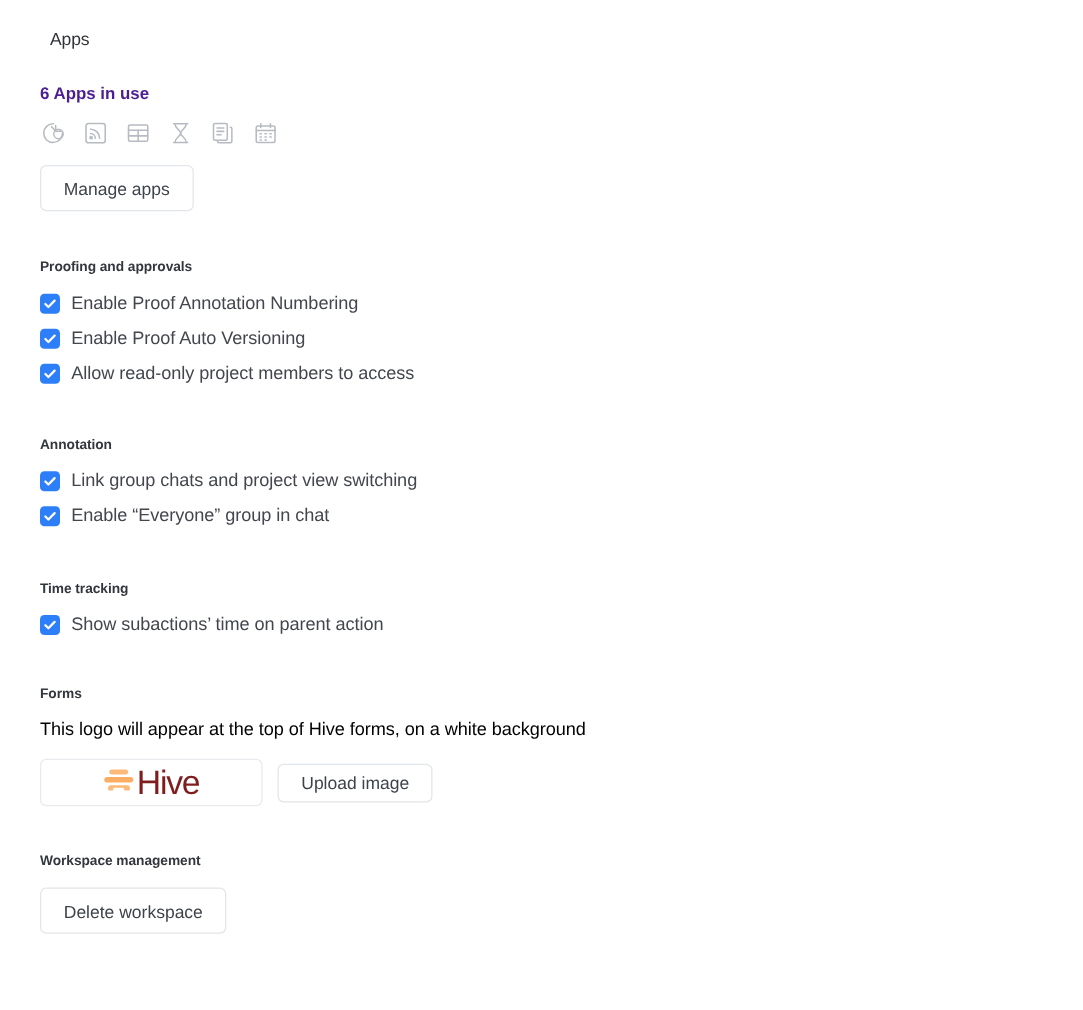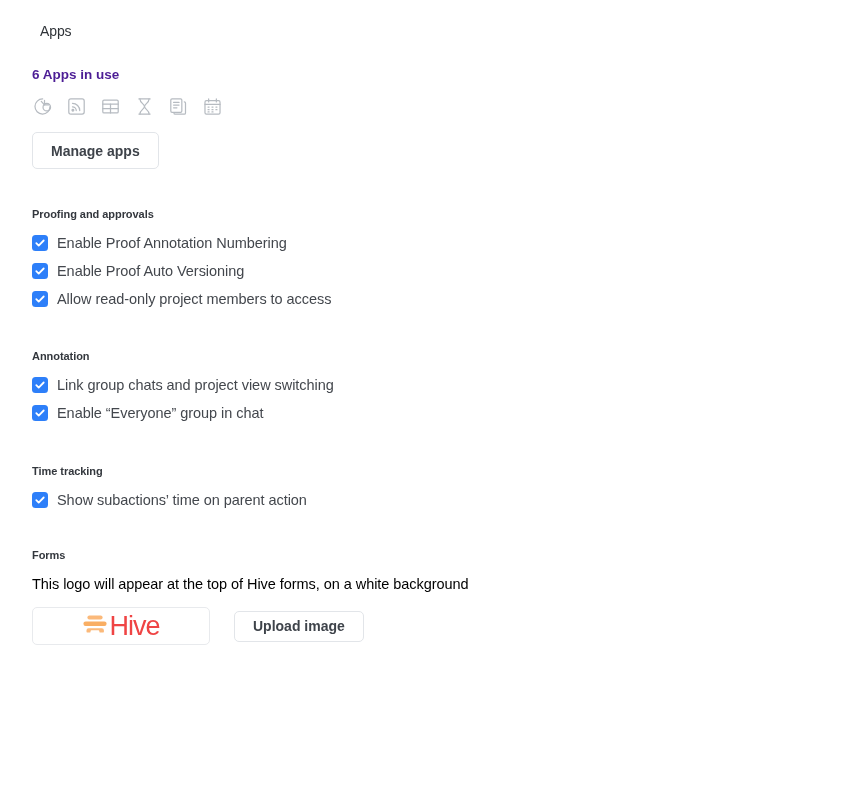--- a/index.html
+++ b/index.html
@@ -72,21 +72,21 @@
   .btn {
     display: inline-flex;
     align-items: center;
     justify-content: center;
     box-sizing: border-box;
     background: #ffffff;
     border: 1px solid #e2e5e9;
     border-radius: 5px;
     font-family: inherit;
     font-size: 14px;
-    font-weight: 700;
+    font-weight: 400;
     color: #3e434a;
     height: 37px;
     padding: 0 18px;
     cursor: pointer;
     line-height: 1;
     white-space: nowrap;
   }
 
   .btn-manage-apps { margin-top: 14px; }
 
@@ -161,25 +161,25 @@
   }
   .hive-logo {
     display: flex;
     align-items: center;
     gap: 1px;
   }
   .hive-mark { display: block; }
   .hive-word {
     font-size: 27px;
     font-weight: 400;
-    color: #ef4444;
+    color: #7f1d1d;
     letter-spacing: -1px;
     line-height: 27px;
   }
-  .btn-upload { height: 31px; margin-left: 12px; }
+  .btn-upload { height: 31px; }
 </style>
 </head>
 <body>
 
 <div class="page">
 
   <h1 class="page-title">Apps</h1>
 
   <div class="apps-block">
     <div class="apps-count">6 Apps in use</div>
@@ -341,14 +341,18 @@
             </svg>
           </span>
           <span class="hive-word">Hive</span>
         </span>
       </div>
 
       <button class="btn btn-upload">Upload image</button>
     </div>
   </div>
 
+  <div class="group-workspace">
+    <div class="section-label">Workspace management</div>
+    <button class="btn btn-delete-ws">Delete workspace</button>
+  </div>
 
 </div>
 
 </body></html>

